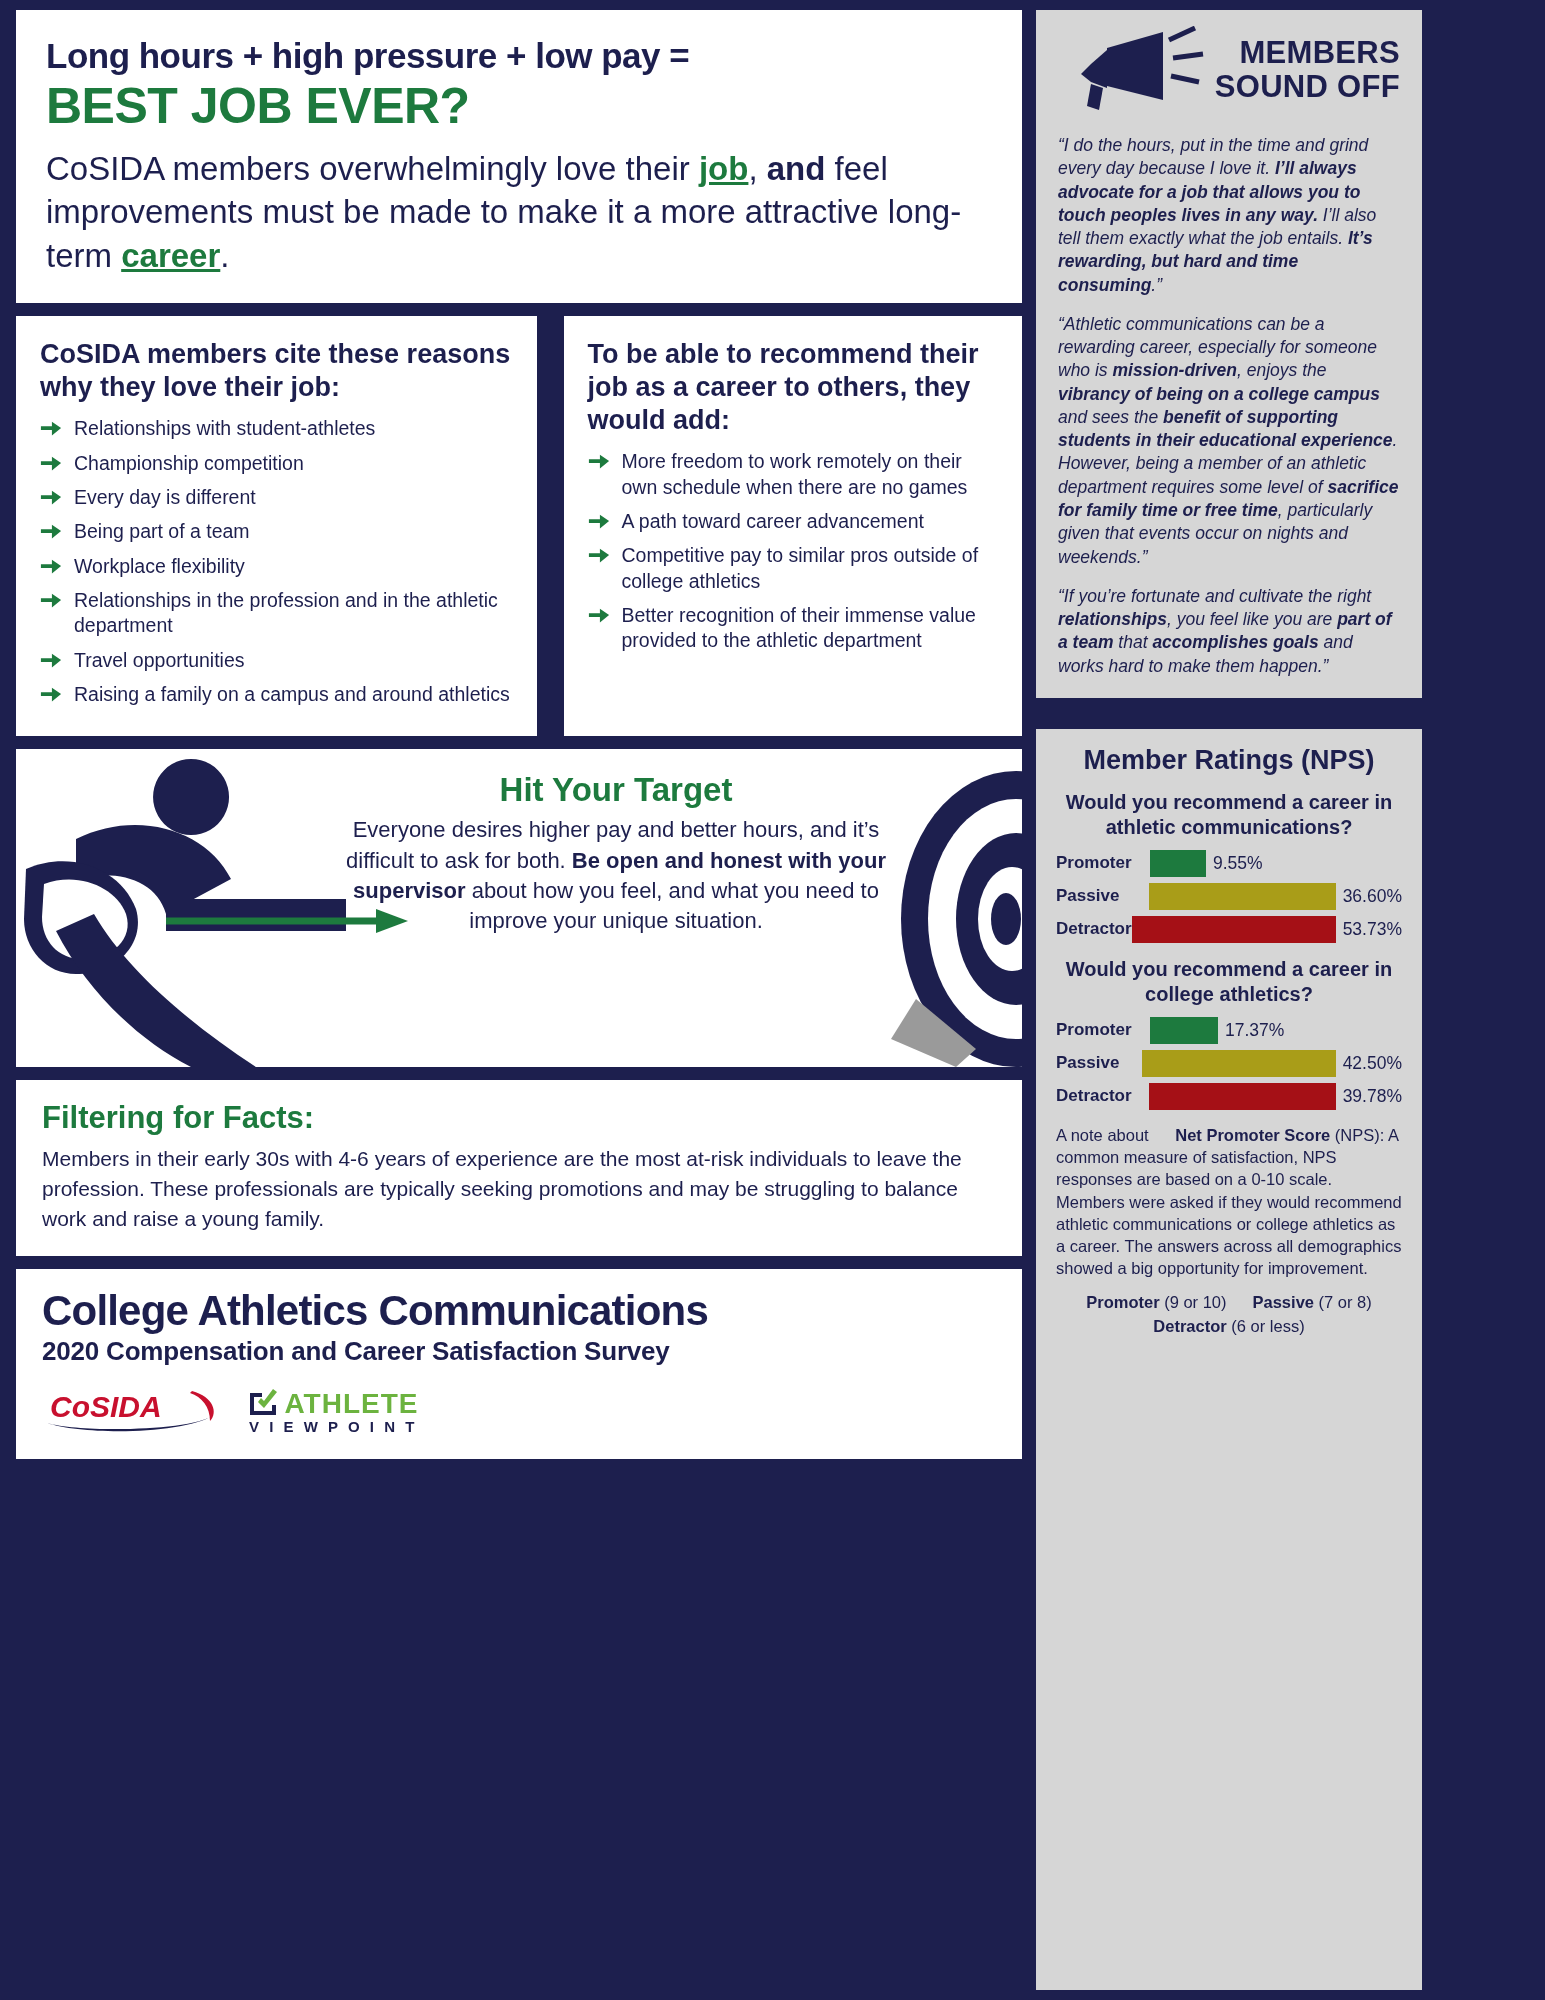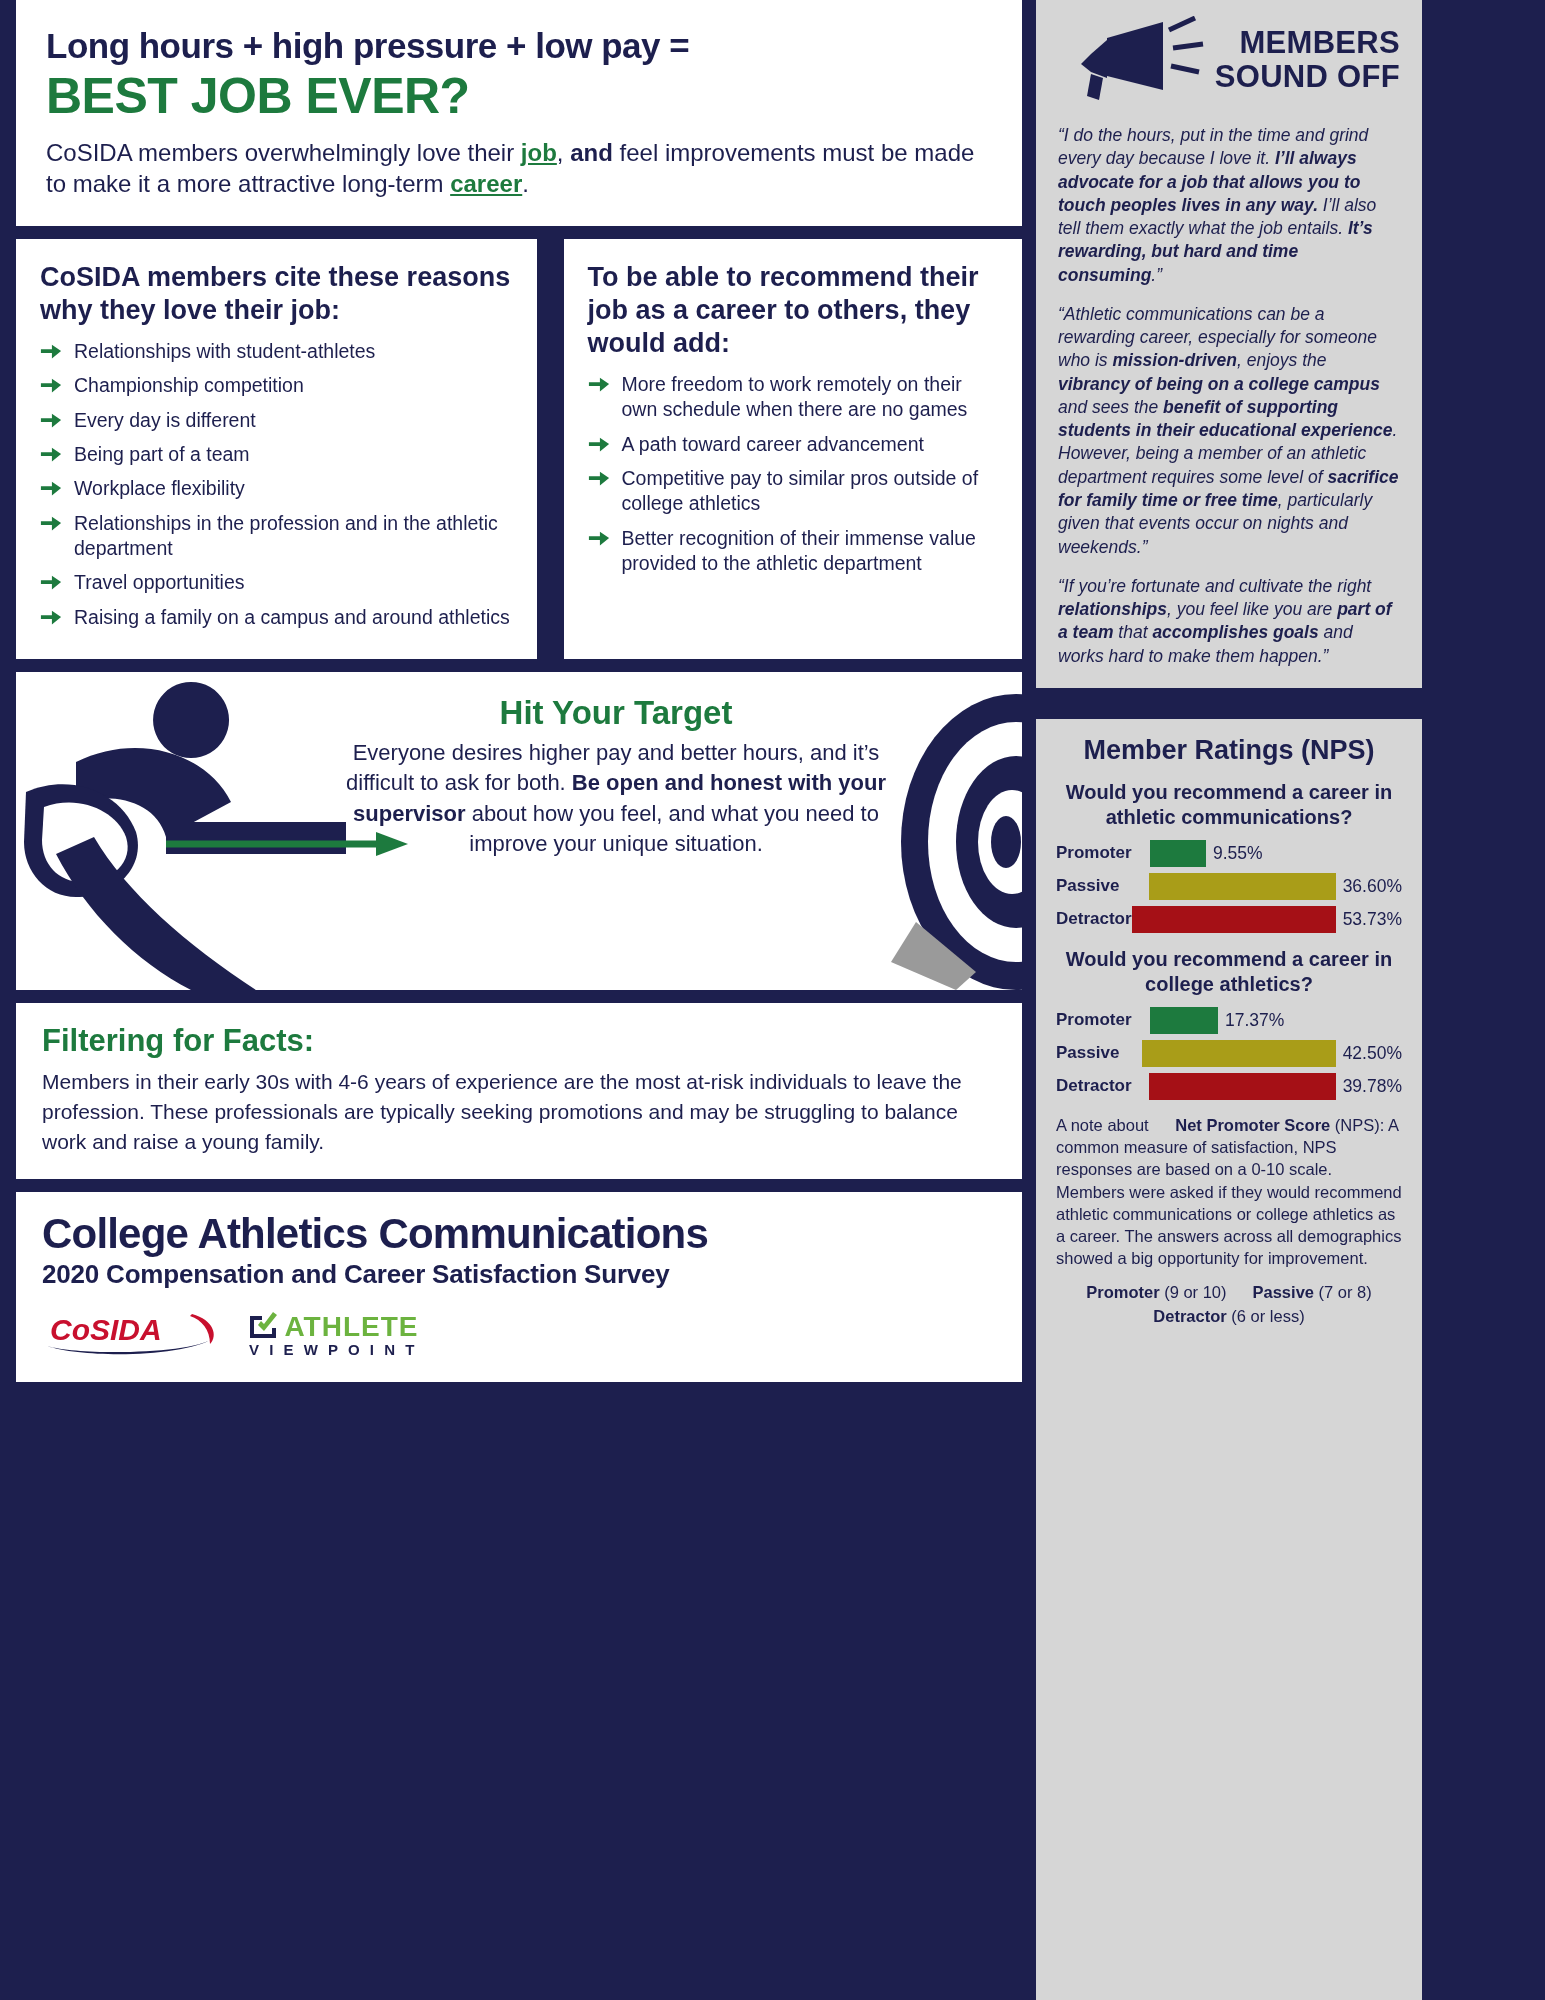--- a/index.html
+++ b/index.html
@@ -8,41 +8,41 @@
     height: 2000px;
     background: #1d1f4e;
     font-family: "Liberation Sans", sans-serif;
     overflow: hidden;
   }
   .page {
     position: relative;
     width: 1545px;
     height: 2000px;
     background: #1d1f4e;
-    padding: 0 16px;
+    padding: 10px 16px;
     display: flex;
     gap: 14px;
   }
   .left-col { width: 1006px; display: flex; flex-direction: column; gap: 13px; }
   .right-col { width: 386px; display: flex; flex-direction: column; gap: 31px; }
 
   .card { background: #ffffff; }
 
   
   .headline-card { padding: 28px 30px 26px 30px; }
   .headline-line1 {
     font-size: 35px; font-weight: bold; color: #1d1f4e; letter-spacing: -0.5px;
     line-height: 1.05;
   }
   .headline-line2 {
     font-size: 50px; font-weight: bold; color: #1d7a3e; letter-spacing: -0.5px;
     line-height: 1.08; margin-top: 4px;
   }
   .headline-sub {
-    margin-top: 14px; font-size: 24px; color: #1d1f4e; line-height: 1.32;
+    margin-top: 14px; font-size: 33px; color: #1d1f4e; line-height: 1.32;
   }
   .headline-sub b { font-weight: bold; }
   .headline-sub .u { color: #1d7a3e; font-weight: bold; text-decoration: underline; }
 
   
   .section-title {
     color: #ffffff; font-size: 24px; font-weight: bold; letter-spacing: 0.4px;
     padding: 4px 22px 2px 22px;
   }
 

